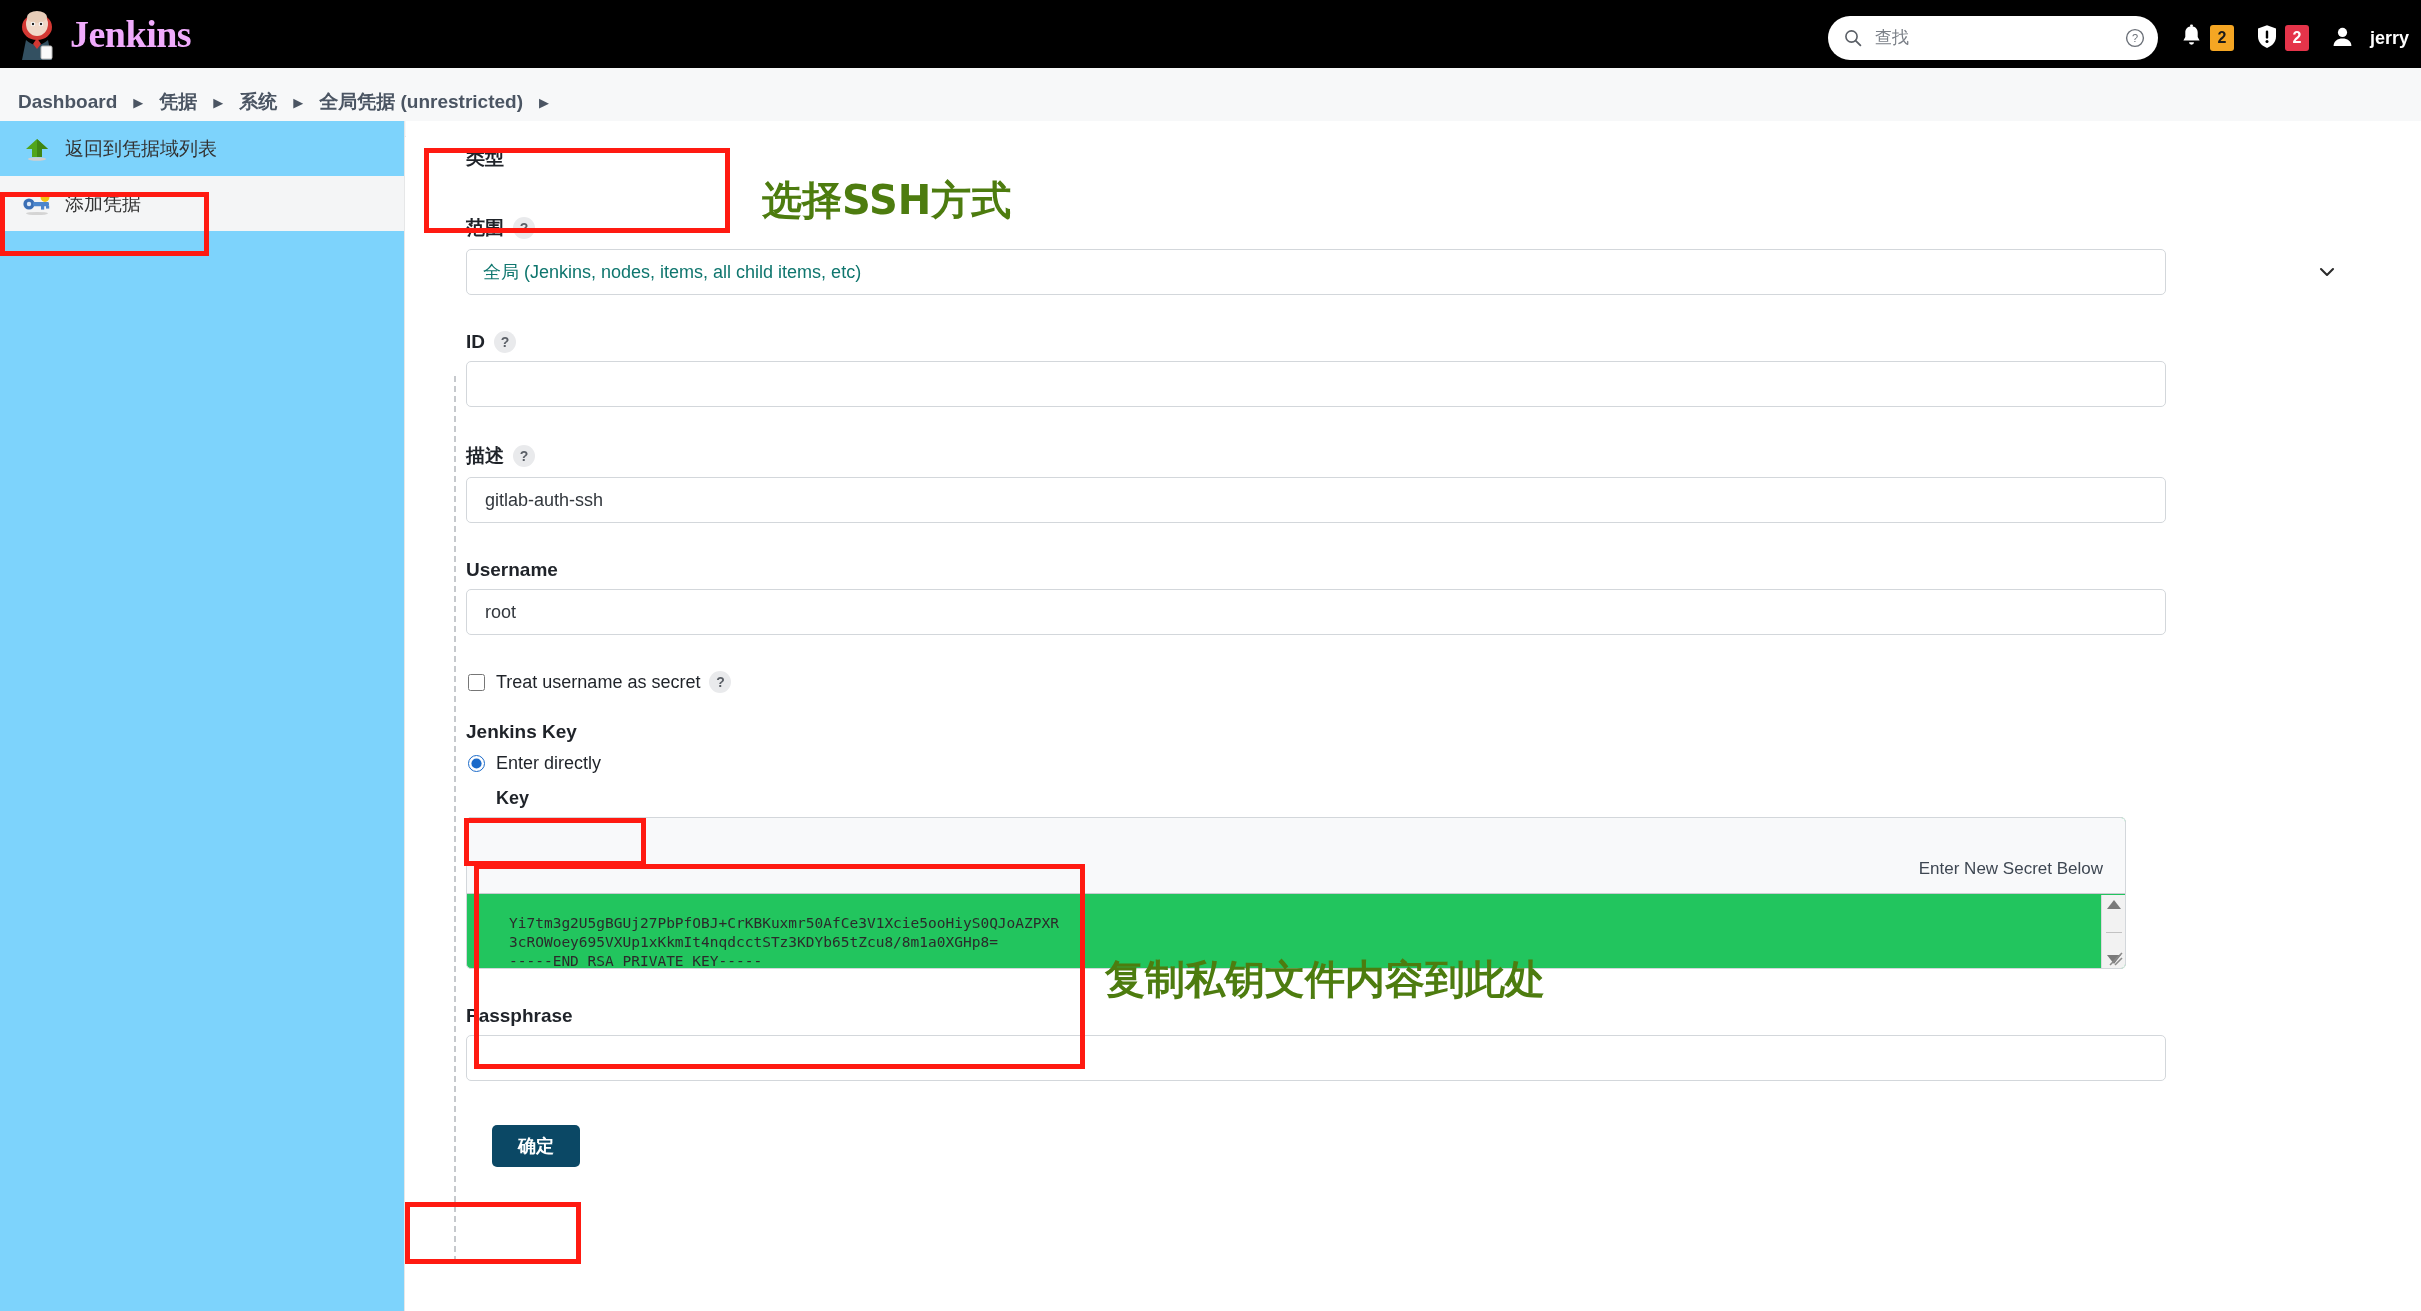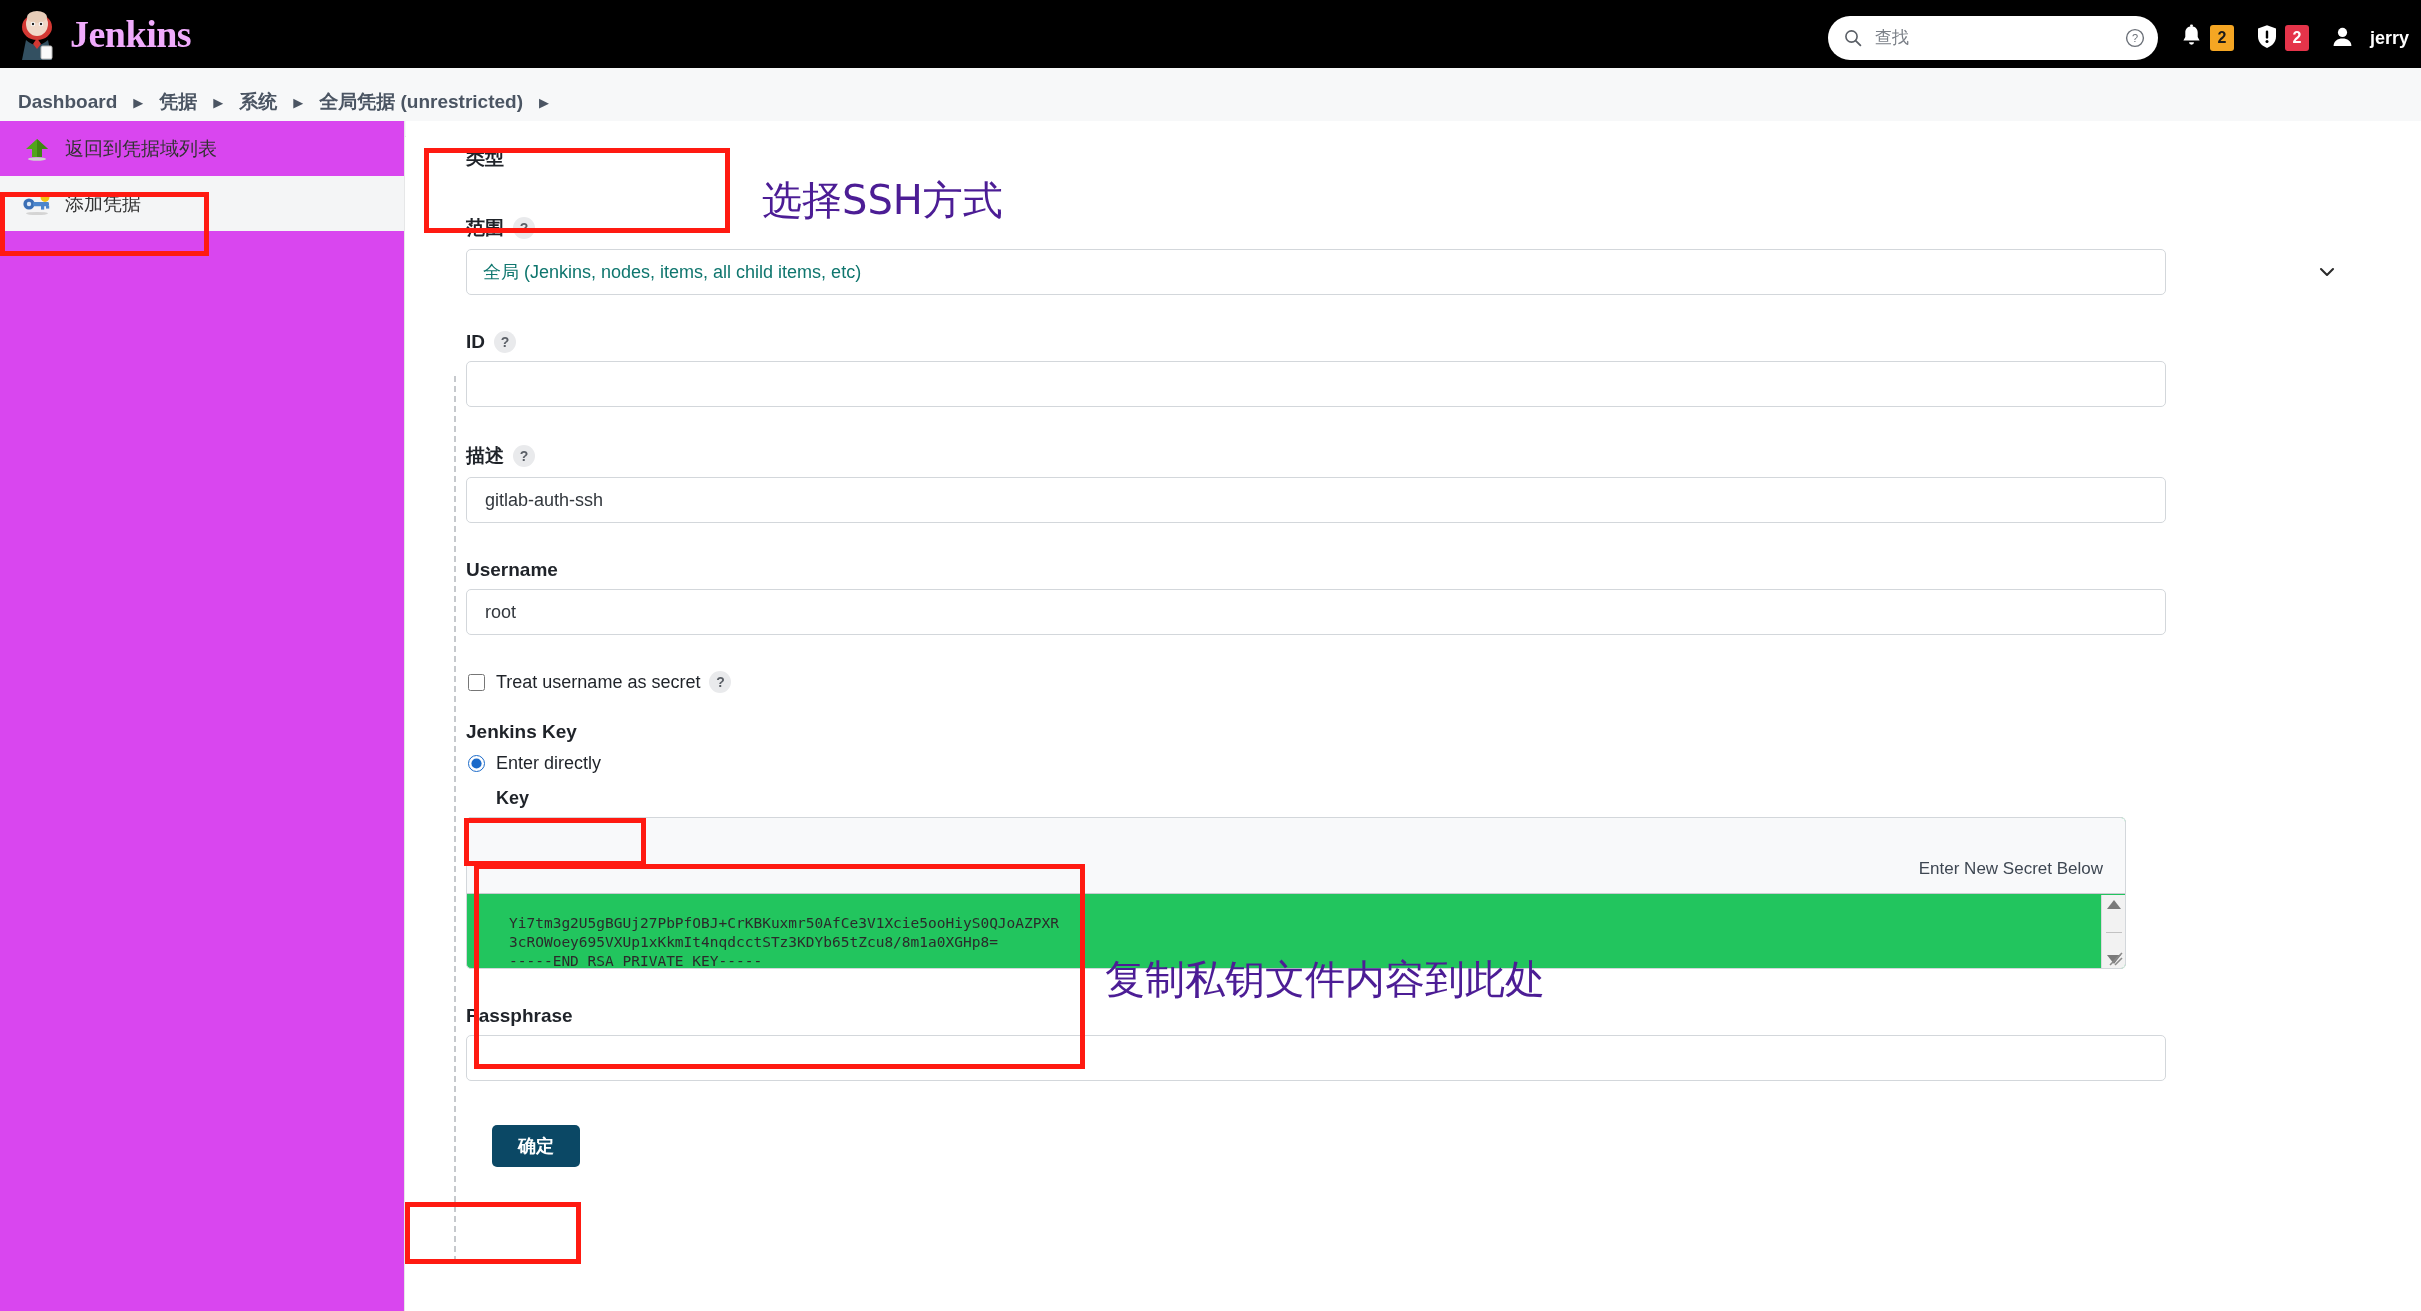--- a/index.html
+++ b/index.html
@@ -92,21 +92,21 @@
   }
   .crumb-sep {
     color: #4b5563; font-size: 13px;
     margin: 0 16px;
   }
 
   
   .sidebar {
     position: absolute; top: 121px; left: 0;
     width: 405px; height: 1190px;
-    background: #d946ef;
+    background: #7dd3fc;
     border-right: 1px solid #e6e7e8;
   }
   .side-item {
     display: flex; align-items: center;
     height: 55px;
     padding-left: 22px;
     font-size: 19px; color: #333;
     cursor: pointer;
   }
   .side-item.active { background: #f4f5f6; }
@@ -268,23 +268,23 @@
 
   
   .anno-box {
     position: absolute;
     border: 5px solid #ff1a11;
     pointer-events: none;
     z-index: 50;
   }
   .anno-text {
     position: absolute;
-    color: #4c1d95;
+    color: #4d7c0f;
     font-size: 40px;
-    font-weight: 400;
+    font-weight: 700;
     white-space: nowrap;
     z-index: 55;
     pointer-events: none;
     font-family: "DejaVu Sans", "Liberation Sans", sans-serif;
   }
 </style>
 </head>
 <body>
 
 <div id="page">

